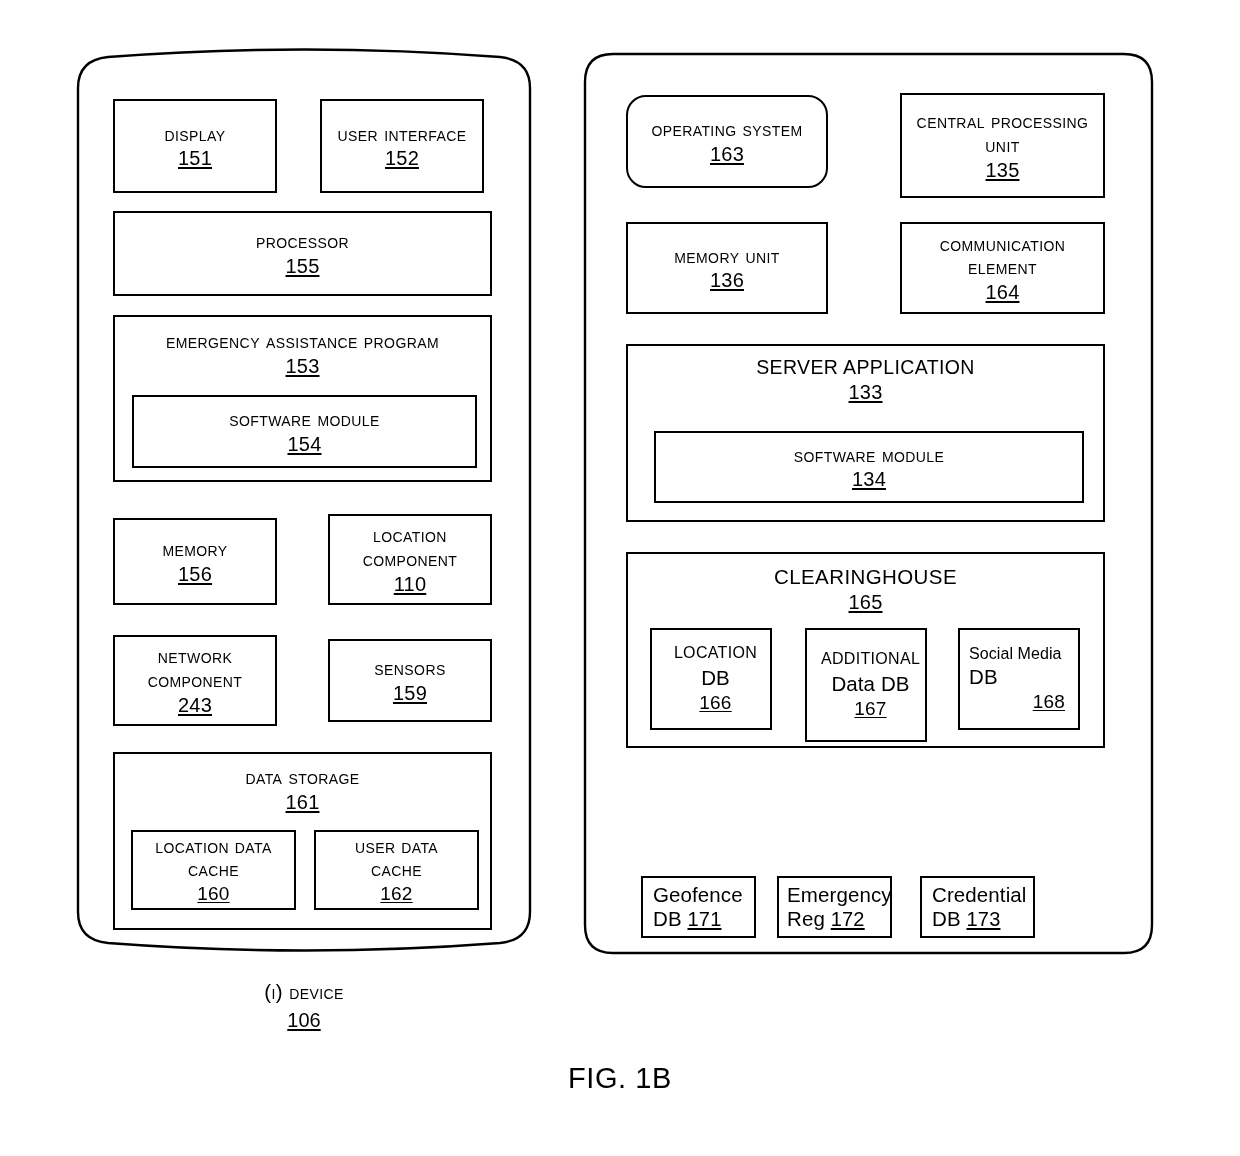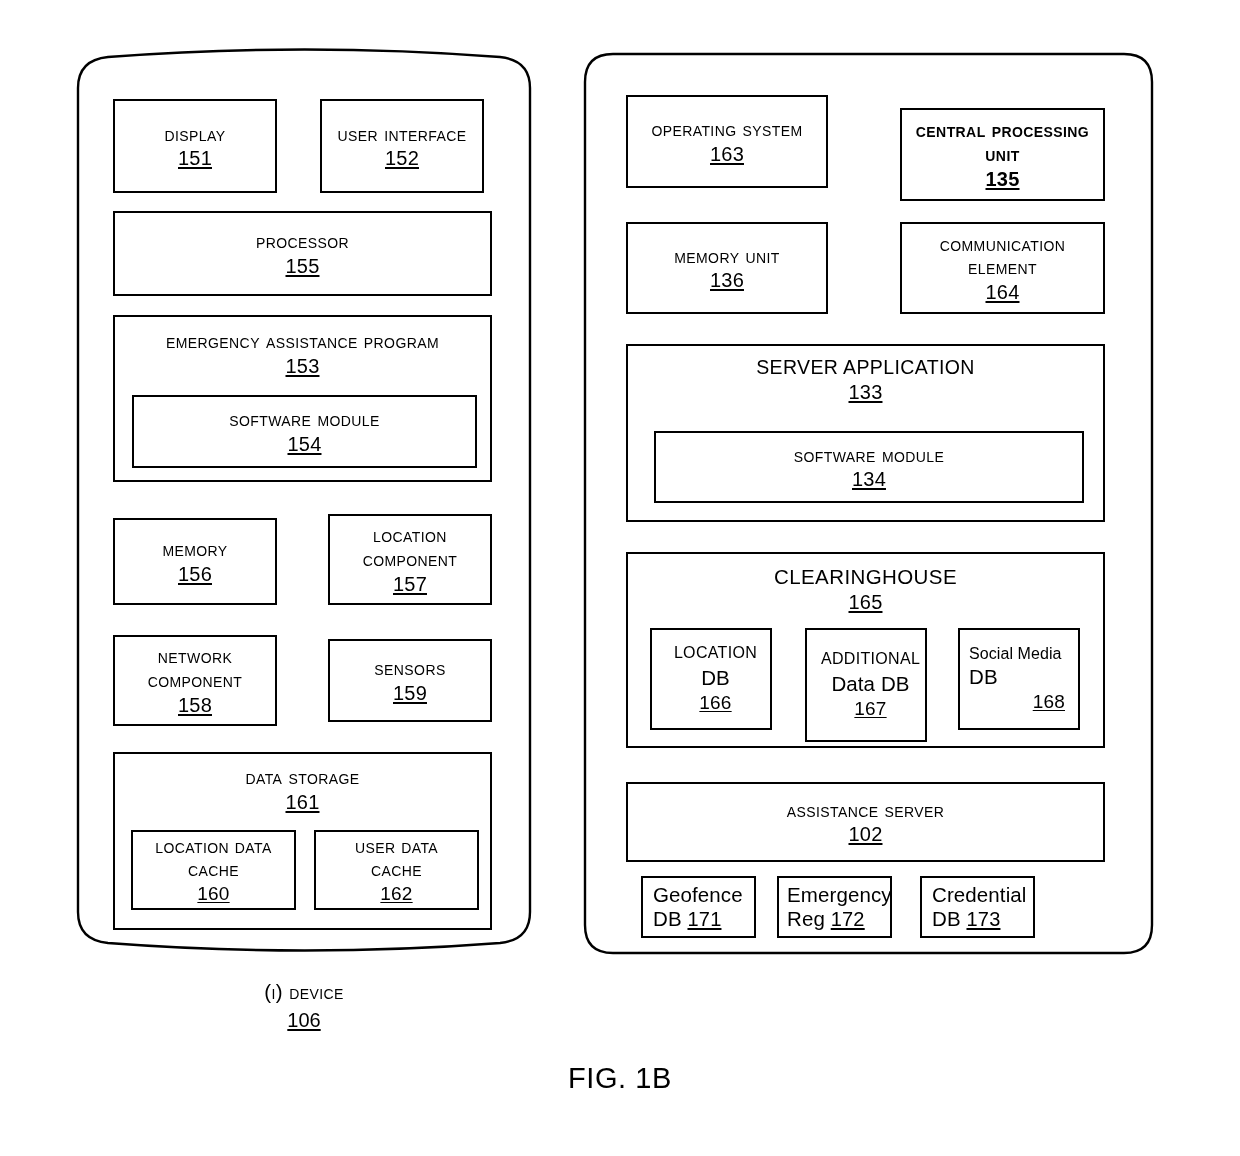--- a/index.html
+++ b/index.html
@@ -169,27 +169,27 @@
   </div>
 
   <div class="bx" style="left:113px; top:518px; width:164px; height:87px;">
     <span class="sc t20">Memory</span>
     <span class="num">156</span>
   </div>
 
   <div class="bx" style="left:328px; top:514px; width:164px; height:91px;">
     <span class="sc t20">Location
 Component</span>
-    <span class="num">157</span>
+    <span class="num">110</span>
   </div>
 
   <div class="bx" style="left:113px; top:635px; width:164px; height:91px;">
     <span class="sc t20">Network
 Component</span>
-    <span class="num">158</span>
+    <span class="num">243</span>
   </div>
 
   <div class="bx" style="left:328px; top:639px; width:164px; height:83px;">
     <span class="sc t20">Sensors</span>
     <span class="num">159</span>
   </div>
 
   <div class="bx nested-holder" style="left:113px; top:752px; width:379px; height:178px; padding-top:11px;">
     <span class="sc t20">Data Storage</span>
     <span class="num">161</span>
@@ -203,26 +203,26 @@
 Cache</span>
       <span class="num small">162</span>
     </div>
   </div>
 
   <div class="caption" style="left:154px; top:980px; width:300px;">
     <span class="cap-line sc">(I) Device</span>
     <span class="cap-num">106</span>
   </div>
 
-  <div class="bx" style="left:626px; top:95px; width:202px; height:93px;">
+  <div class="bx" style="left:626px; top:95px; width:202px; height:93px;border-radius:20px;">
     <span class="sc t20">Operating System</span>
     <span class="num">163</span>
   </div>
 
-  <div class="bx" style="left:900px; top:108px; width:205px; height:93px;font-weight:bold;">
+  <div class="bx" style="left:900px; top:93px; width:205px; height:105px;">
     <span class="sc t20">Central Processing
 Unit</span>
     <span class="num">135</span>
   </div>
 
   <div class="bx" style="left:626px; top:222px; width:202px; height:92px;">
     <span class="sc t20">Memory Unit</span>
     <span class="num">136</span>
   </div>
 
@@ -257,24 +257,20 @@
       <span class="num small" style="align-self:center;">167</span>
     </div>
 
     <div class="bx leftish" style="left:330px; top:74px; width:122px; height:102px; justify-content:center; ">
       <span class="mixed t16">Social Media</span>
       <span class="mixed t20" style="margin-top:2px;">DB</span>
       <span class="num small" style="align-self:flex-end; margin-right:13px;">168</span>
     </div>
   </div>
 
-  <div class="bx" style="left:626px; top:782px; width:479px; height:80px;">
-    <span class="sc t20">Assistance Server</span>
-    <span class="num">102</span>
-  </div>
 
   <div class="bx leftish" style="left:641px; top:876px; width:115px; height:62px; justify-content:center; padding-left:10px;">
     <span class="mixed t20">Geofence</span>
     <span class="mixed t20"><span>DB </span><span class="num" style="font-size:20px;">171</span></span>
   </div>
 
   <div class="bx leftish" style="left:777px; top:876px; width:115px; height:62px; justify-content:center; padding-left:8px;">
     <span class="mixed t20">Emergency</span>
     <span class="mixed t20"><span>Reg </span><span class="num" style="font-size:20px;">172</span></span>
   </div>

